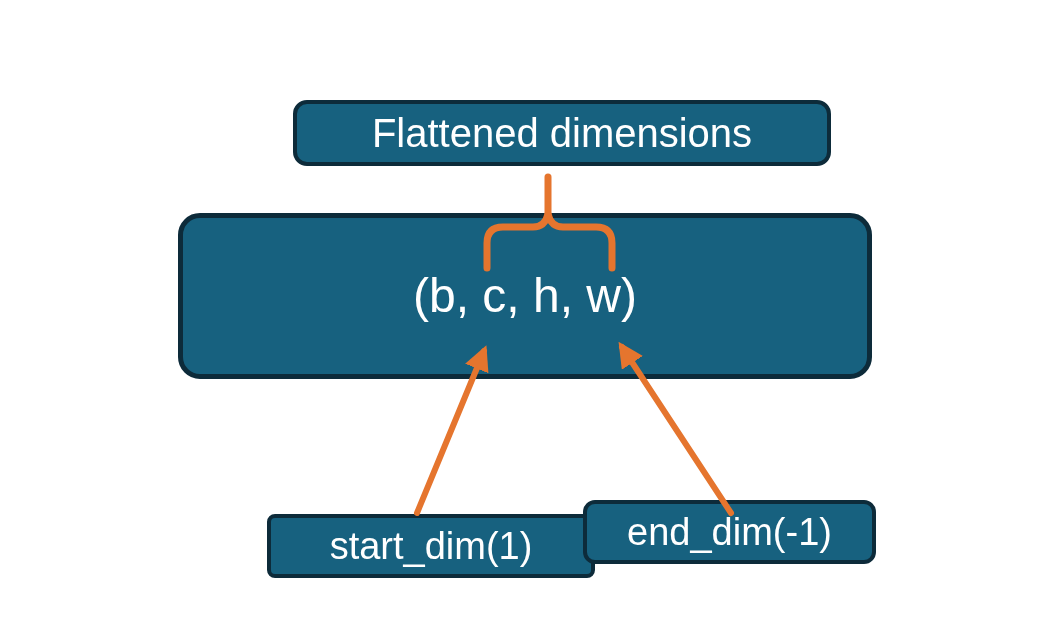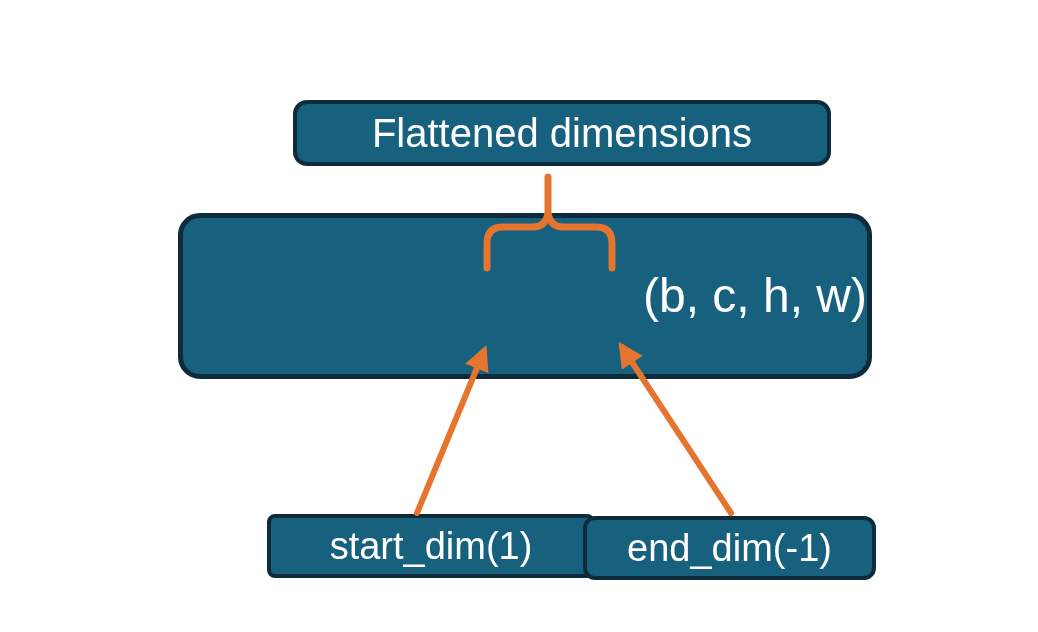--- a/index.html
+++ b/index.html
@@ -33,30 +33,29 @@
     border-radius: 14px;
     font-size: 40px;
     text-align: center;
   }
   .node-main {
     left: 178px; top: 213px;
     width: 694px; height: 166px;
     border: 5px solid #0D2B3A;
     border-radius: 22px;
     font-size: 48px;
-    justify-content: flex-end;
   }
   .node-bottom-left {
     left: 267px; top: 514px;
     width: 328px; height: 64px;
     border-radius: 8px;
     font-size: 38px;
   }
   .node-bottom-right {
-    left: 583px; top: 516px;
+    left: 583px; top: 500px;
     width: 293px; height: 64px;
     border-radius: 12px;
     font-size: 38px;
     text-align: center;
   }
   .connector-layer {
     position: absolute;
     left: 0; top: 0;
     width: 1038px; height: 632px;
     pointer-events: none;

